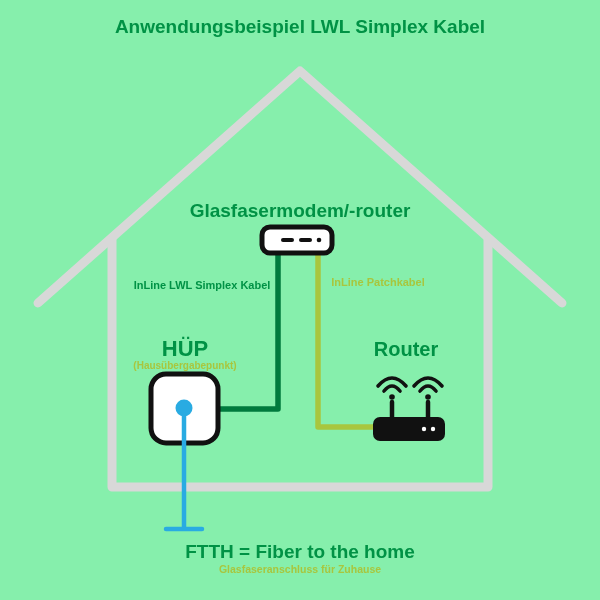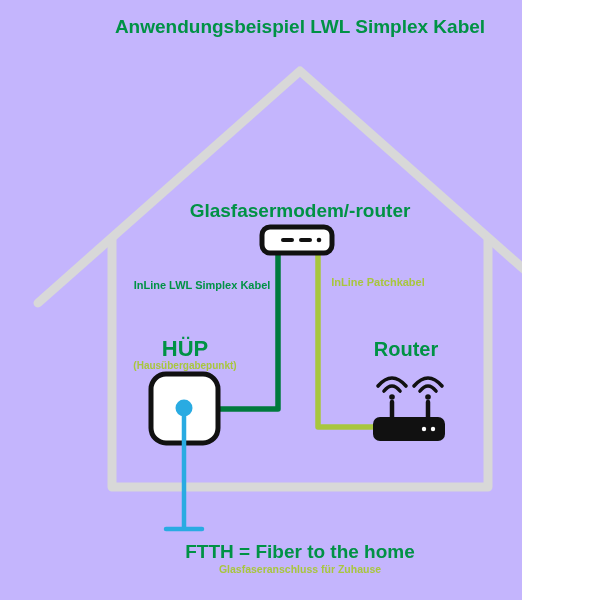--- a/index.html
+++ b/index.html
@@ -1,19 +1,19 @@
 <!DOCTYPE html>
 <html><head>
 <meta charset="utf-8">
 <style>
   html,body { margin:0; padding:0; background:#ffffff; }
   .canvas {
     position:relative;
-    width:522px; height:600px;
-    background:#c4b5fd;
+    width:600px; height:600px;
+    background:#86efac;
     overflow:hidden;
   }
   svg { display:block; }
   .t {
     font-family:"Liberation Sans", sans-serif;
     font-weight:700;
     text-anchor:middle;
   }
   .t-title      { font-size:19px; }
   .t-modem      { font-size:19px; }

